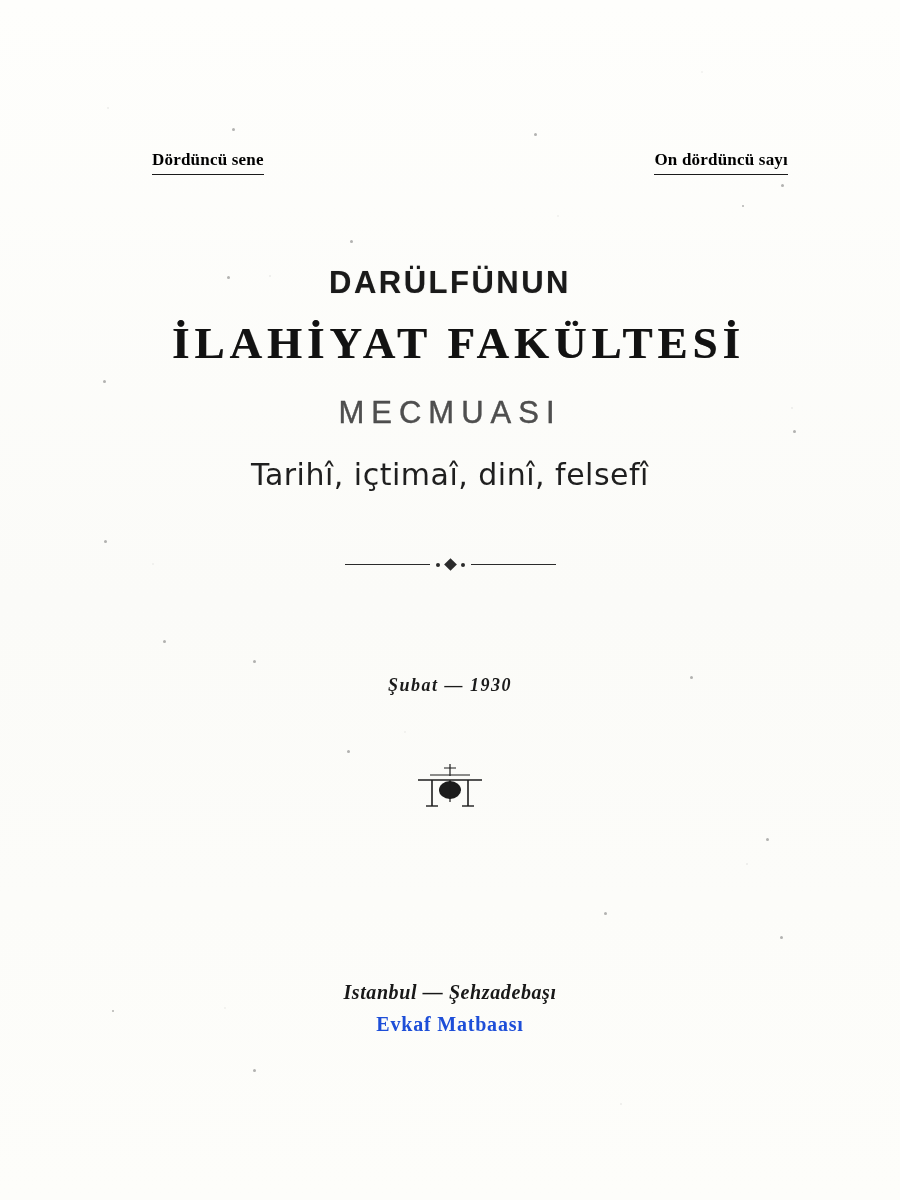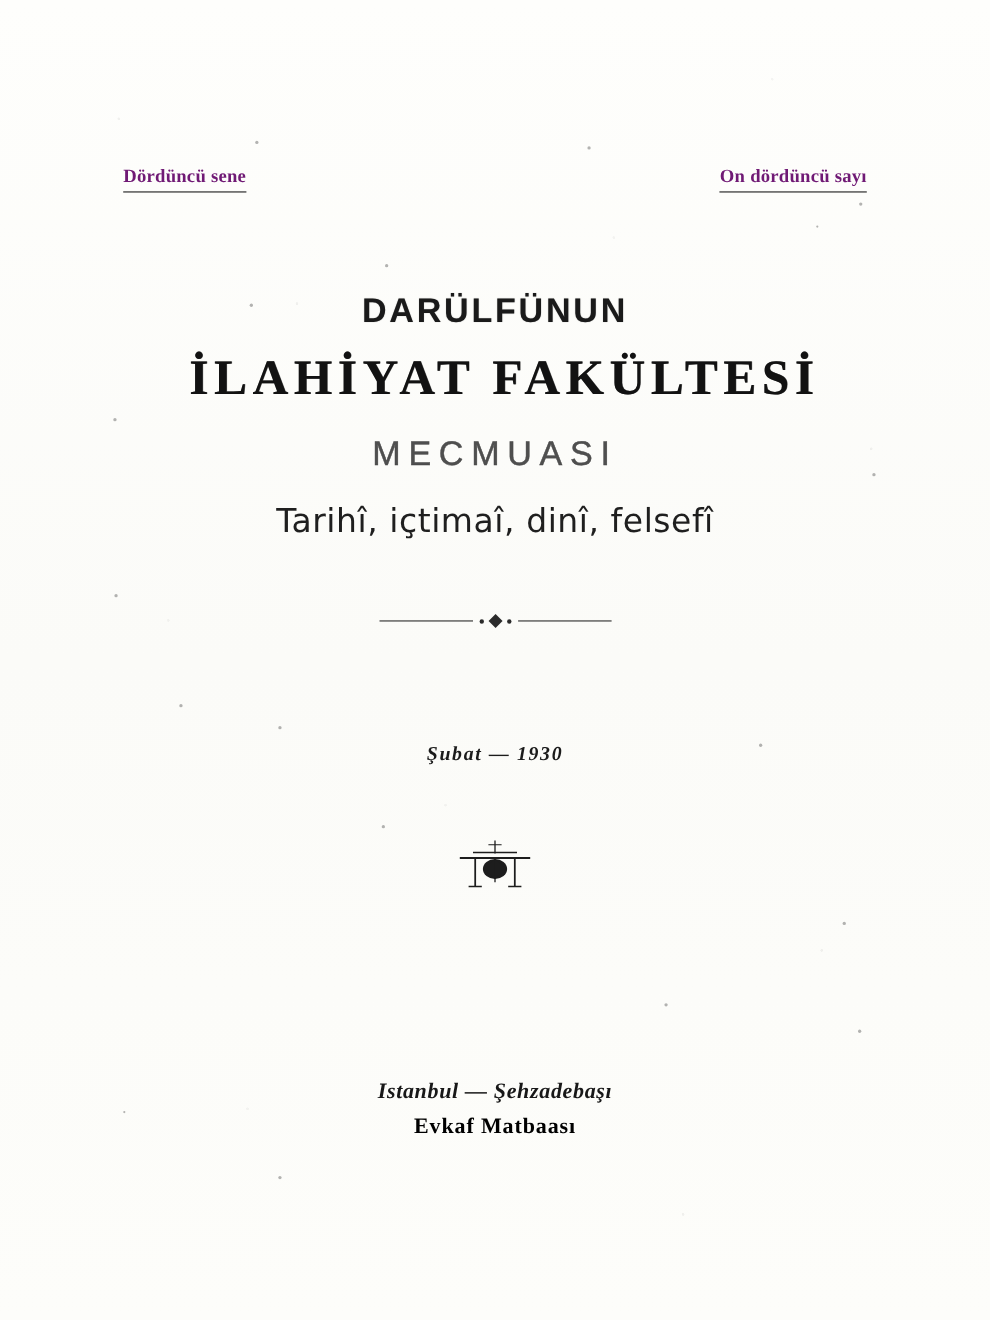--- a/index.html
+++ b/index.html
@@ -43,21 +43,22 @@
     justify-content: space-between;
     align-items: flex-end;
   }
   .header-item {
     font-family: "Liberation Serif", serif;
     font-weight: bold;
     font-size: 17px;
     letter-spacing: 0.2px;
     padding-bottom: 4px;
     border-bottom: 1.6px solid #1b1b1b;
-    color: #701a75;
+    color: #000000;
+    margin-left: 40px;
   }
 
   .masthead {
     position: absolute;
     top: 265px;
     left: 0;
     right: 0;
     text-align: center;
   }
 
@@ -167,21 +168,21 @@
     font-style: italic;
     font-size: 20px;
     letter-spacing: 0.6px;
     color: #181818;
   }
   .imprint .press {
     font-family: "Liberation Serif", serif;
     font-weight: bold;
     font-size: 20px;
     letter-spacing: 0.8px;
-    color: #000000;
+    color: #1d4ed8;
     margin-top: 3px;
   }
   .imprint .year {
     font-family: "Liberation Serif", serif;
     font-weight: bold;
     font-size: 20px;
     letter-spacing: 1px;
     color: #181818;
     margin-top: 3px;
   }

